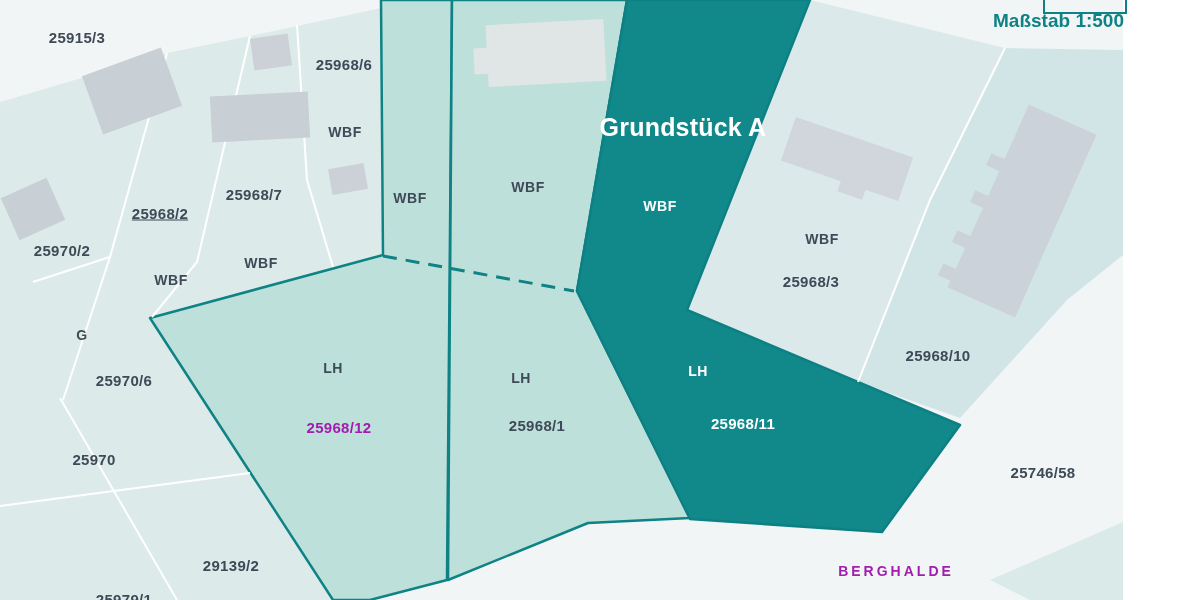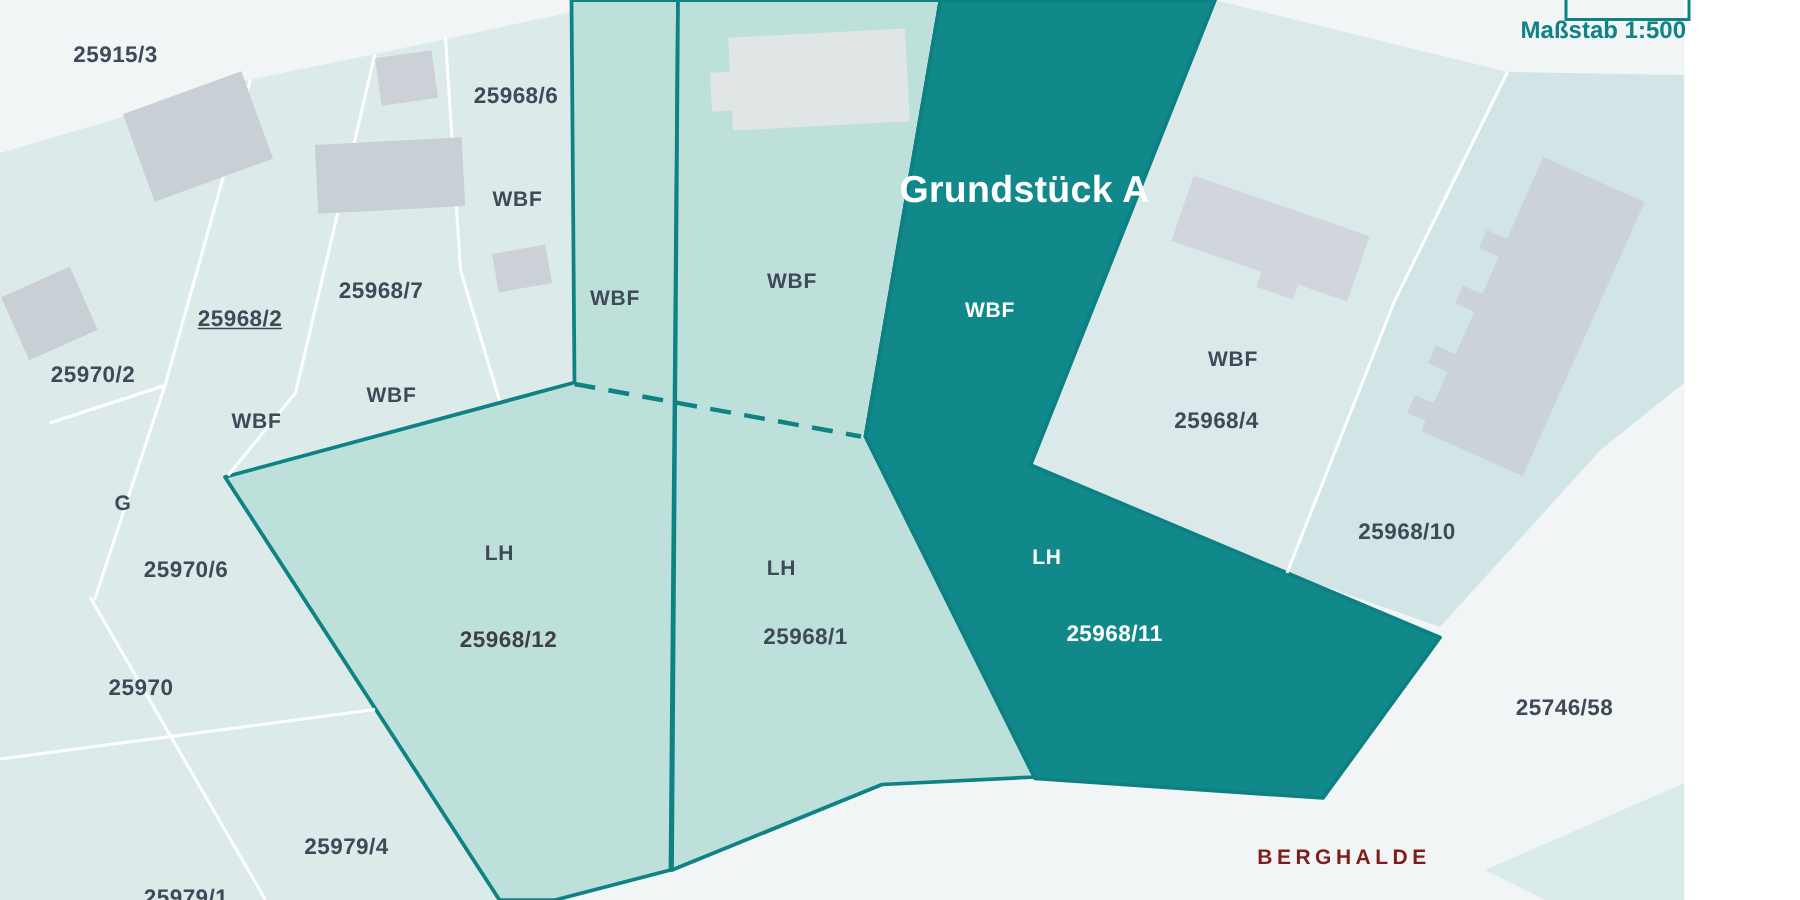--- a/index.html
+++ b/index.html
@@ -4,29 +4,29 @@
 <style>
   html,body{margin:0;padding:0;background:#ffffff;}
   #stage{position:relative;width:1200px;height:600px;overflow:hidden;
          font-family:"Liberation Sans",sans-serif;background:#f2f5f5;}
   #map-svg{position:absolute;left:0;top:0;}
   .bldg{position:absolute;}
   .lbl{position:absolute;transform:translate(-50%,-50%);white-space:nowrap;
        font-weight:600;color:#3e4a57;font-size:15px;letter-spacing:.3px;}
   .usage{font-size:14px;letter-spacing:.5px;margin-top:14px;}
   .white{color:#ffffff;}
-  .teal{color:#404040;}
+  .teal{color:#a21caf;}
   .title-lbl{font-size:25px;font-weight:600;letter-spacing:.2px;}
-  .street{color:#7f1d1d;letter-spacing:3px;font-size:14px;}
+  .street{color:#a21caf;letter-spacing:3px;font-size:14px;}
   .street-top{color:#3e4a57;letter-spacing:2px;font-size:14px;
       transform:rotate(-6deg);transform-origin:left bottom;}
   #scalebox{position:absolute;left:1043px;top:-12px;width:80px;height:22px;
       border:2px solid #0e8285;background:transparent;}
   #scale-lbl{position:absolute;left:1124px;top:21px;transform:translate(-100%,-50%);
-      color:#0e8285;font-size:16px;font-weight:700;white-space:nowrap;}
+      color:#0e8285;font-size:19px;font-weight:700;white-space:nowrap;}
   .margin-right{position:absolute;left:1123px;top:0;width:77px;height:600px;background:#ffffff;}
 </style>
 </head>
 <body>
 
 <div id="stage">
 
   <svg id="map-svg" width="1200" height="600" viewBox="0 0 1200 600">
 
     <polygon points="0,102 167,53 250,36 381,8 383,255 150,318 335,600 0,600" fill="#dcebe9"></polygon>
@@ -77,26 +77,26 @@
   <div class="lbl street-top" style="left:252px;top:-6px;transform:rotate(-6deg) translate(0,-50%);">KÜHHALDE</div>
   <div class="lbl street" style="left:896px;top:571px;">BERGHALDE</div>
 
   <div class="lbl" style="left:77px;top:37px;">25915/3</div>
   <div class="lbl" style="left:344px;top:64px;">25968/6</div>
   <div class="lbl" style="left:160px;top:213px;text-decoration:underline;">25968/2</div>
   <div class="lbl" style="left:254px;top:194px;">25968/7</div>
   <div class="lbl" style="left:62px;top:250px;">25970/2</div>
   <div class="lbl" style="left:124px;top:380px;">25970/6</div>
   <div class="lbl" style="left:66px;top:459px;margin-left:28px;">25970</div>
-  <div class="lbl" style="left:231px;top:565px;">25979/4</div>
+  <div class="lbl" style="left:231px;top:565px;">29139/2</div>
   <div class="lbl" style="left:124px;top:599px;">25979/1</div>
   <div class="lbl teal" style="left:339px;top:427px;">25968/12</div>
   <div class="lbl" style="left:537px;top:425px;">25968/1</div>
   <div class="lbl white" style="left:743px;top:423px;">25968/11</div>
-  <div class="lbl" style="left:811px;top:281px;">25968/4</div>
+  <div class="lbl" style="left:811px;top:281px;">25968/3</div>
   <div class="lbl" style="left:938px;top:355px;">25968/10</div>
   <div class="lbl" style="left:1043px;top:472px;">25746/58</div>
 
   <div class="lbl usage" style="left:345px;top:118px;">WBF</div>
   <div class="lbl usage" style="left:171px;top:266px;">WBF</div>
   <div class="lbl usage" style="left:261px;top:249px;">WBF</div>
   <div class="lbl usage" style="left:410px;top:184px;">WBF</div>
   <div class="lbl usage" style="left:528px;top:173px;">WBF</div>
   <div class="lbl usage white" style="left:660px;top:192px;">WBF</div>
   <div class="lbl usage" style="left:822px;top:225px;">WBF</div>

